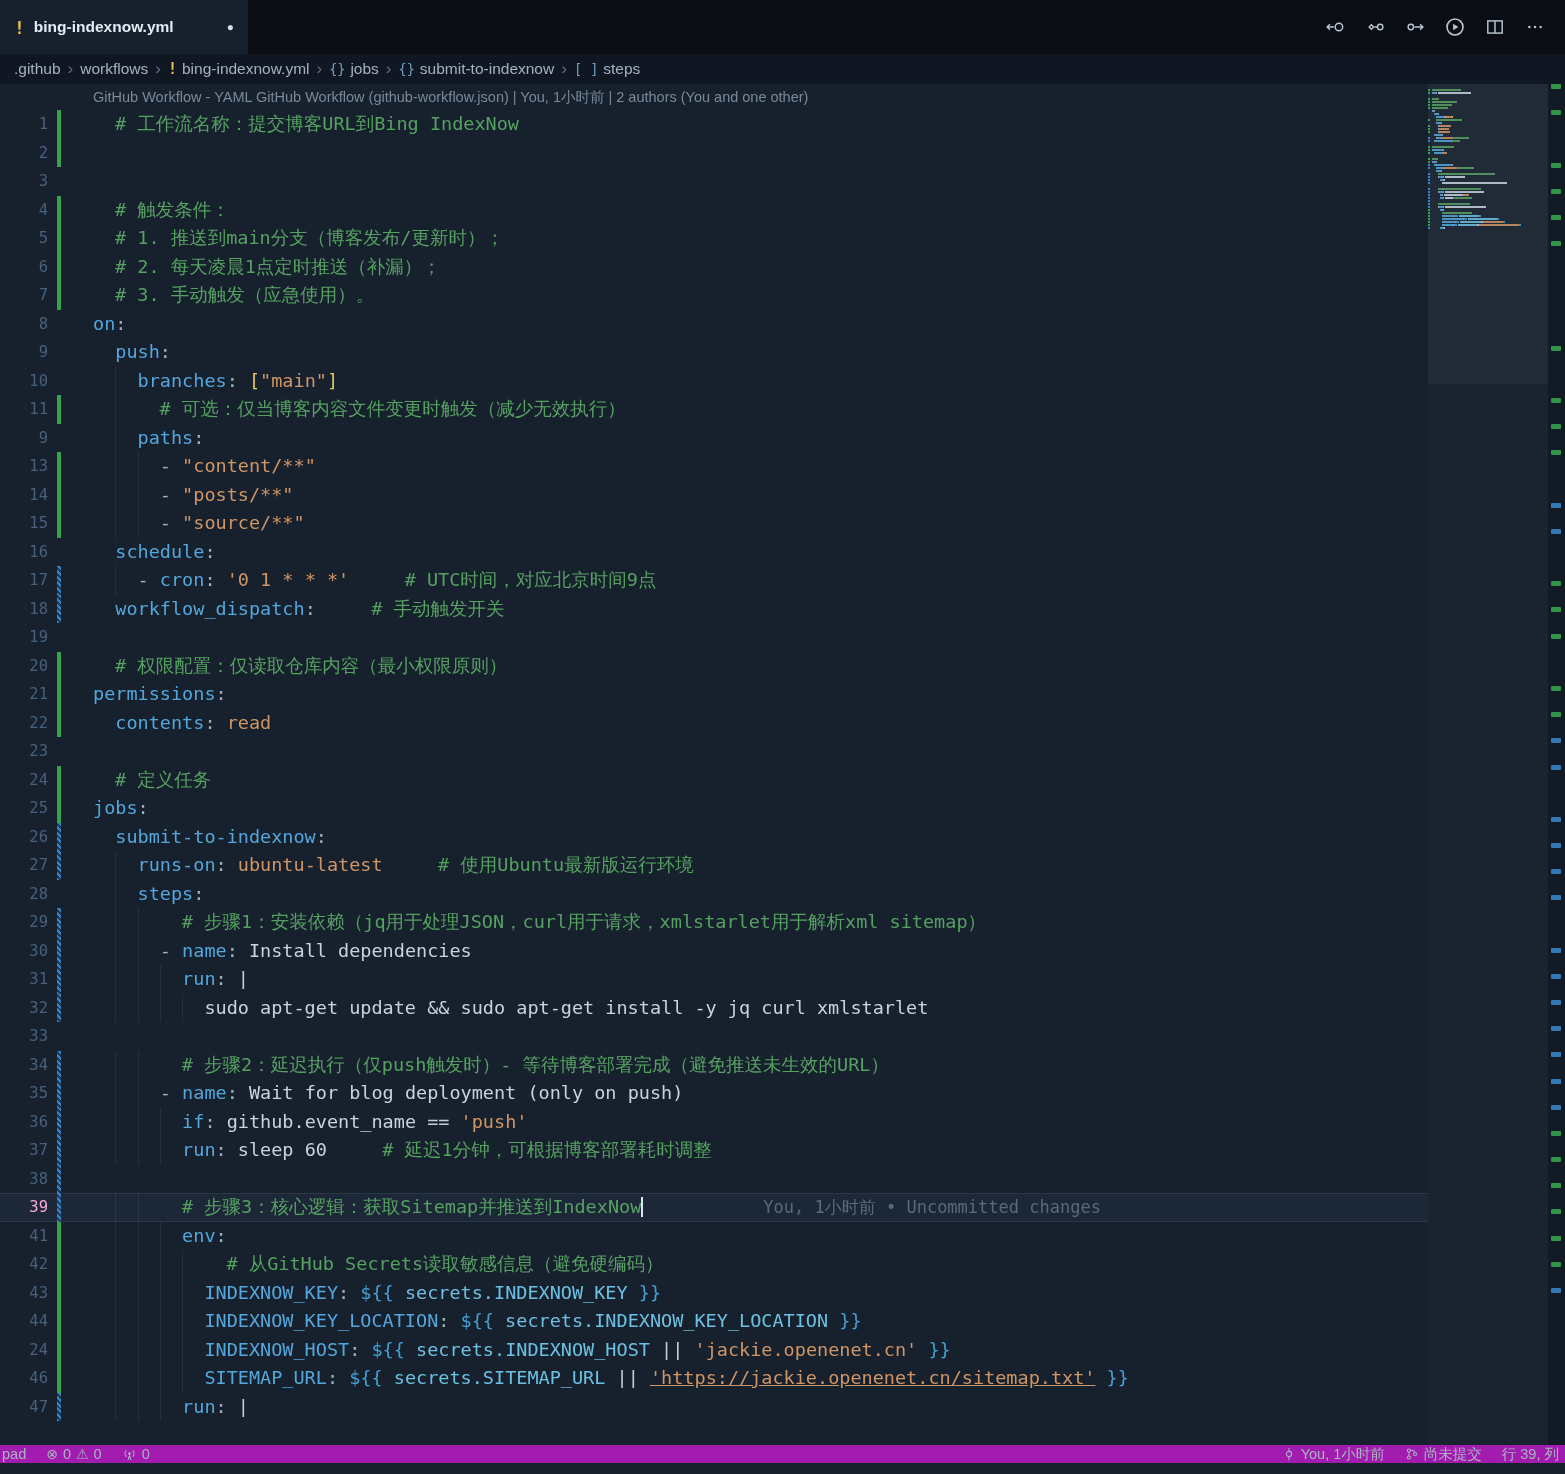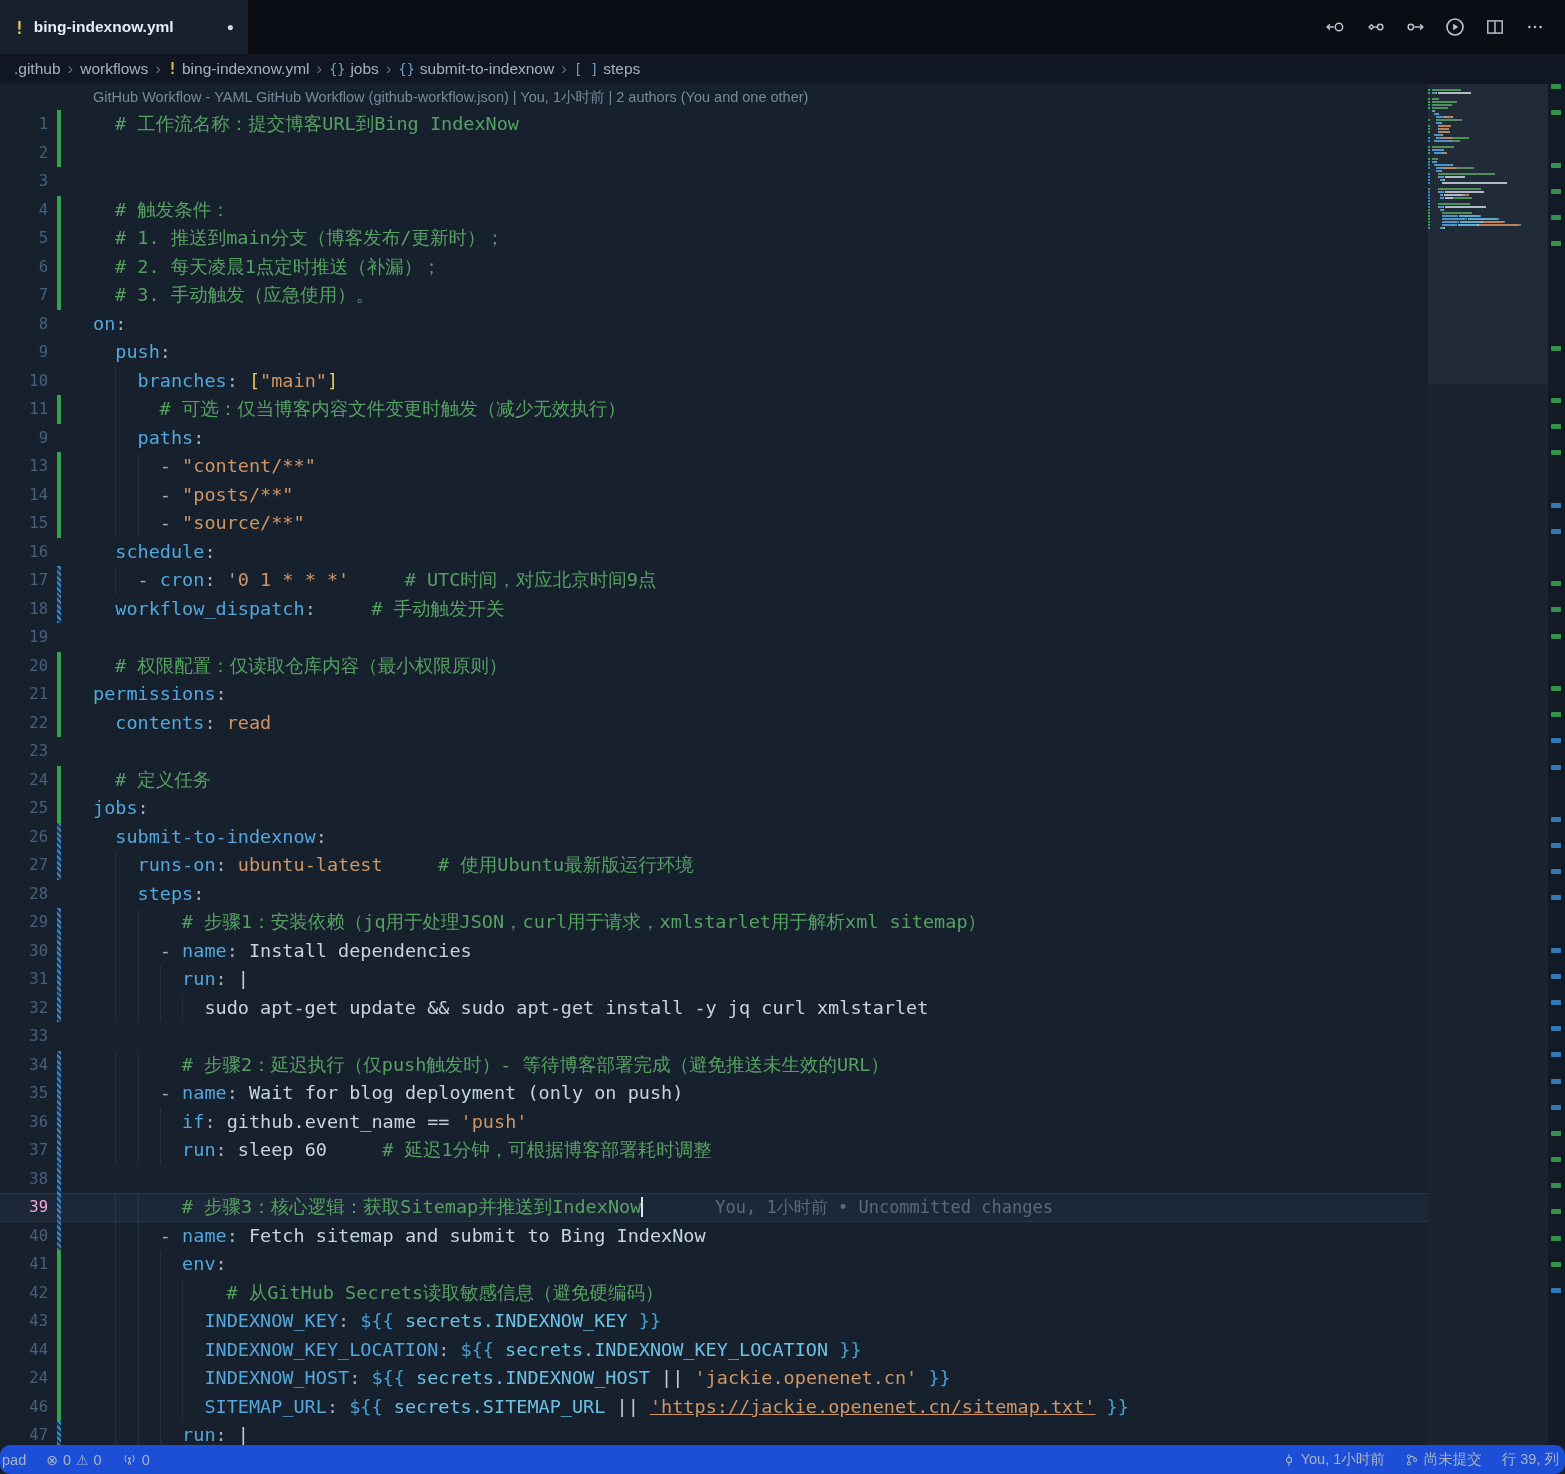--- a/index.html
+++ b/index.html
@@ -37,31 +37,31 @@
   .tk-k{color:var(--c-key);}
   .tk-v{color:var(--c-value);}
   .tk-str{color:var(--c-string);}
   .tk-b{color:var(--c-bracket);}
   .tk-p{color:var(--c-punct);}
   .tk-op{color:var(--c-op);}
   .tk-x{color:var(--c-expr);}
   .tk-x2{color:var(--c-expr2);}
   .tk-lnk{color:var(--c-link);text-decoration:underline;}
   .cursor{display:inline-block;width:2px;height:20px;background:#dce5ee;vertical-align:-4px;}
-  .blame{color:#5a6a79;padding-left:72px;font-size:17px;}
+  .blame{color:#5a6a79;padding-left:72px;font-size:17px;margin-left:48px;}
   
   .minimap{width:120px;flex:none;position:relative;background:rgba(255,255,255,0.015);padding-top:5px;}
   .mm-slider{position:absolute;top:0;left:0;right:0;height:300px;background:rgba(255,255,255,0.03);}
   .mm-line{height:2px;margin-bottom:1px;position:relative;padding-left:4px;font-size:0;white-space:nowrap;}
   .mm-gut{position:absolute;left:0;top:0;width:2px;height:2px;display:inline-block;}
   .mm-seg{display:inline-block;height:2px;opacity:0.85;vertical-align:top;}
   .ruler{width:17px;flex:none;position:relative;background:rgba(0,0,0,0.18);}
   .ruler-mark{position:absolute;left:3px;width:10px;height:5px;border-radius:1px;opacity:0.9;}
   
-  .statusbar{height:29px;background:#1d4ed8;display:flex;align-items:center;justify-content:space-between;color:#a9b4c1;font-size:14.5px;padding:0 6px 0 2px;border-radius:10px;}
+  .statusbar{height:18px;background:#a21caf;display:flex;align-items:center;justify-content:space-between;color:#a9b4c1;font-size:14.5px;padding:0 6px 0 2px;}
   .sb-group{display:flex;align-items:center;gap:20px;}
   .sb-item{display:flex;align-items:center;gap:5px;cursor:pointer;}
   .sb-ico{font-size:14px;}
   .sb-item svg{stroke:currentColor;fill:none;stroke-width:1.2;}
 </style>
 </head>
 <body>
 
 <div class="titlebar">
   <div class="tab">
@@ -323,25 +323,20 @@
         </div>
         <div class="code-line">
           <span class="ln-num">38</span>
           <span class="ln-dec g-m"></span>
           <span class="ln-text"></span>
         </div>
         <div class="code-line active">
           <span class="ln-num">39</span>
           <span class="ln-dec g-m"></span>
           <span class="ln-text"><i class="guide" style="left: 22.26px;"></i><i class="guide" style="left: 44.52px;"></i><span class="tk-c">      # 步骤3：核心逻辑：获取Sitemap并推送到IndexNow</span><span class="cursor"></span><span class="blame">You, 1小时前 • Uncommitted changes</span></span>
-        </div>
-        <div class="code-line">
-          <span class="ln-num">40</span>
-          <span class="ln-dec g-m"></span>
-          <span class="ln-text"><i class="guide" style="left: 22.26px;"></i><i class="guide" style="left: 44.52px;"></i><span class="tk-p">      - </span><span class="tk-k">name</span><span class="tk-p">:</span><span class="tk-v"> Fetch sitemap and submit to Bing IndexNow</span></span>
         </div>
         <div class="code-line">
           <span class="ln-num">41</span>
           <span class="ln-dec g-a"></span>
           <span class="ln-text"><i class="guide" style="left: 22.26px;"></i><i class="guide" style="left: 44.52px;"></i><i class="guide" style="left: 66.78px;"></i><span class="tk-k">        env</span><span class="tk-p">:</span></span>
         </div>
         <div class="code-line">
           <span class="ln-num">42</span>
           <span class="ln-dec g-a"></span>
           <span class="ln-text"><i class="guide" style="left: 22.26px;"></i><i class="guide" style="left: 44.52px;"></i><i class="guide" style="left: 66.78px;"></i><i class="guide" style="left: 89.04px;"></i><span class="tk-c">          # 从GitHub Secrets读取敏感信息（避免硬编码）</span></span>

